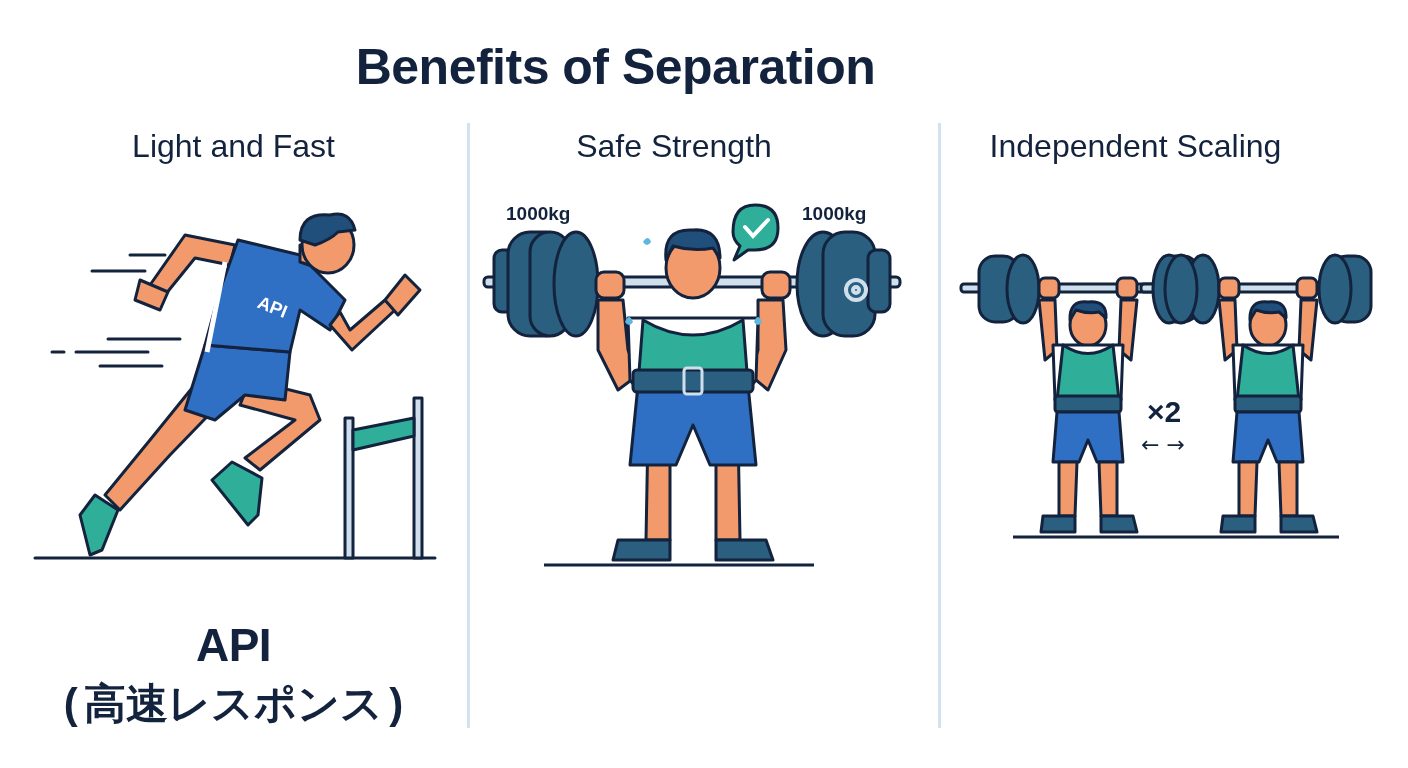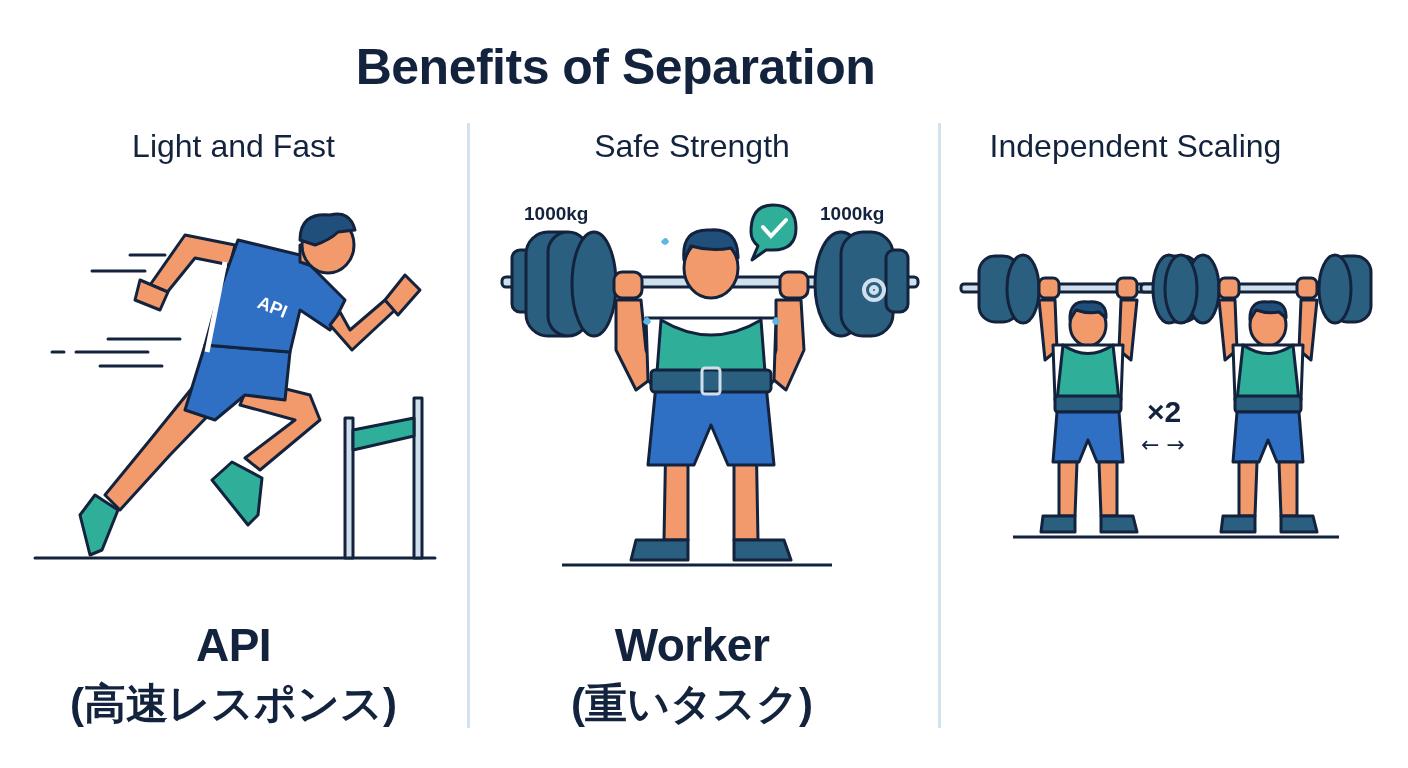--- a/index.html
+++ b/index.html
@@ -2,21 +2,21 @@
 <html><head>
 <meta charset="utf-8">
 <style>
   html,body{margin:0;padding:0;background:#ffffff;}
   body{width:1408px;height:768px;position:relative;overflow:hidden;font-family:"Liberation Sans","DejaVu Sans",sans-serif;color:#13233d;}
   .title{position:absolute;left:0;top:38px;width:1231px;text-align:center;font-size:50px;font-weight:700;letter-spacing:-0.5px;}
   .divider{position:absolute;top:123px;width:3px;height:605px;background:#d3e2ef;}
   .panel{position:absolute;top:0;height:768px;border-radius:20px;}
   .sub{position:absolute;top:128px;left:0;width:100%;text-align:center;font-size:32px;font-weight:400;}
   .big{position:absolute;top:618px;left:0;width:100%;text-align:center;font-size:46px;font-weight:700;letter-spacing:-0.5px;}
-  .jp{position:absolute;top:676px;left:0;width:100%;text-align:center;font-size:42px;font-weight:700;font-family:Liberation Sans, sans-serif;}
+  .jp{position:absolute;top:676px;left:0;width:100%;text-align:center;font-size:42px;font-weight:700;font-family:Liberation Mono, monospace;}
   svg{position:absolute;left:0;top:0;}
 </style>
 </head>
 <body>
 
 <div class="title">Benefits of Separation</div>
 
 <div class="divider" style="left:467px"></div>
 <div class="divider" style="left:938px"></div>
 
@@ -58,21 +58,21 @@
       <rect x="414" y="398" width="8" height="160" fill="#cfe0ec"></rect>
       <path d="M353 430 L414 418 L414 436 L353 450 Z" fill="#2fae9a"></path>
     </g>
     <path d="M225 262 L207 352" stroke="#ffffff" stroke-width="5" fill="none"></path>
     <text x="258" y="312" fill="#ffffff" font-family="Liberation Sans, sans-serif" font-weight="700" font-size="18" transform="rotate(22 270 305)">API</text>
   </svg>
   <div class="big">API</div>
   <div class="jp">(高速レスポンス)</div>
 </div>
 
-<div class="panel" style="left:476px;width:432px">
+<div class="panel" style="left:458px;width:432px">
   <div class="sub">Safe Strength</div>
   <svg width="468" height="600" viewBox="0 0 468 600">
     <text x="48" y="220" font-family="Liberation Sans, sans-serif" font-weight="700" font-size="19" fill="#13233d">1000kg</text>
     <text x="344" y="220" font-family="Liberation Sans, sans-serif" font-weight="700" font-size="19" fill="#13233d">1000kg</text>
     <g stroke="#13233d" stroke-width="3" stroke-linejoin="round">
 
       <rect x="26" y="277" width="416" height="10" rx="4" fill="#cfe0ec"></rect>
 
       <rect x="36" y="250" width="22" height="62" rx="8" fill="#2a5f80"></rect>
       <rect x="50" y="232" width="60" height="104" rx="22" fill="#2a5f80"></rect>
@@ -111,22 +111,20 @@
       <circle cx="398" cy="290" r="10"></circle>
       <circle cx="398" cy="290" r="3"></circle>
     </g>
     <g fill="#5fb6e0">
       <path d="M185 242 q5 -8 8 0 q-4 6 -8 0z"></path>
       <path d="M167 322 q4 -10 8 0 q-4 6 -8 0z"></path>
       <path d="M296 322 q4 -10 8 0 q-4 6 -8 0z"></path>
     </g>
     <line x1="86" y1="565" x2="356" y2="565" stroke="#13233d" stroke-width="3"></line>
   </svg>
-  <div class="big">Worker</div>
-  <div class="jp">(重いタスク)</div>
 </div>
 
 <div class="panel" style="left:941px;width:389px">
   <div class="sub">Independent Scaling</div>
   <svg width="467" height="600" viewBox="0 0 467 600">
     <defs>
       <g id="lifter" stroke="#13233d" stroke-width="3" stroke-linejoin="round">
 
         <rect x="0" y="284" width="210" height="8" rx="3" fill="#cfe0ec"></rect>
         <rect x="18" y="256" width="40" height="66" rx="16" fill="#2a5f80"></rect>

